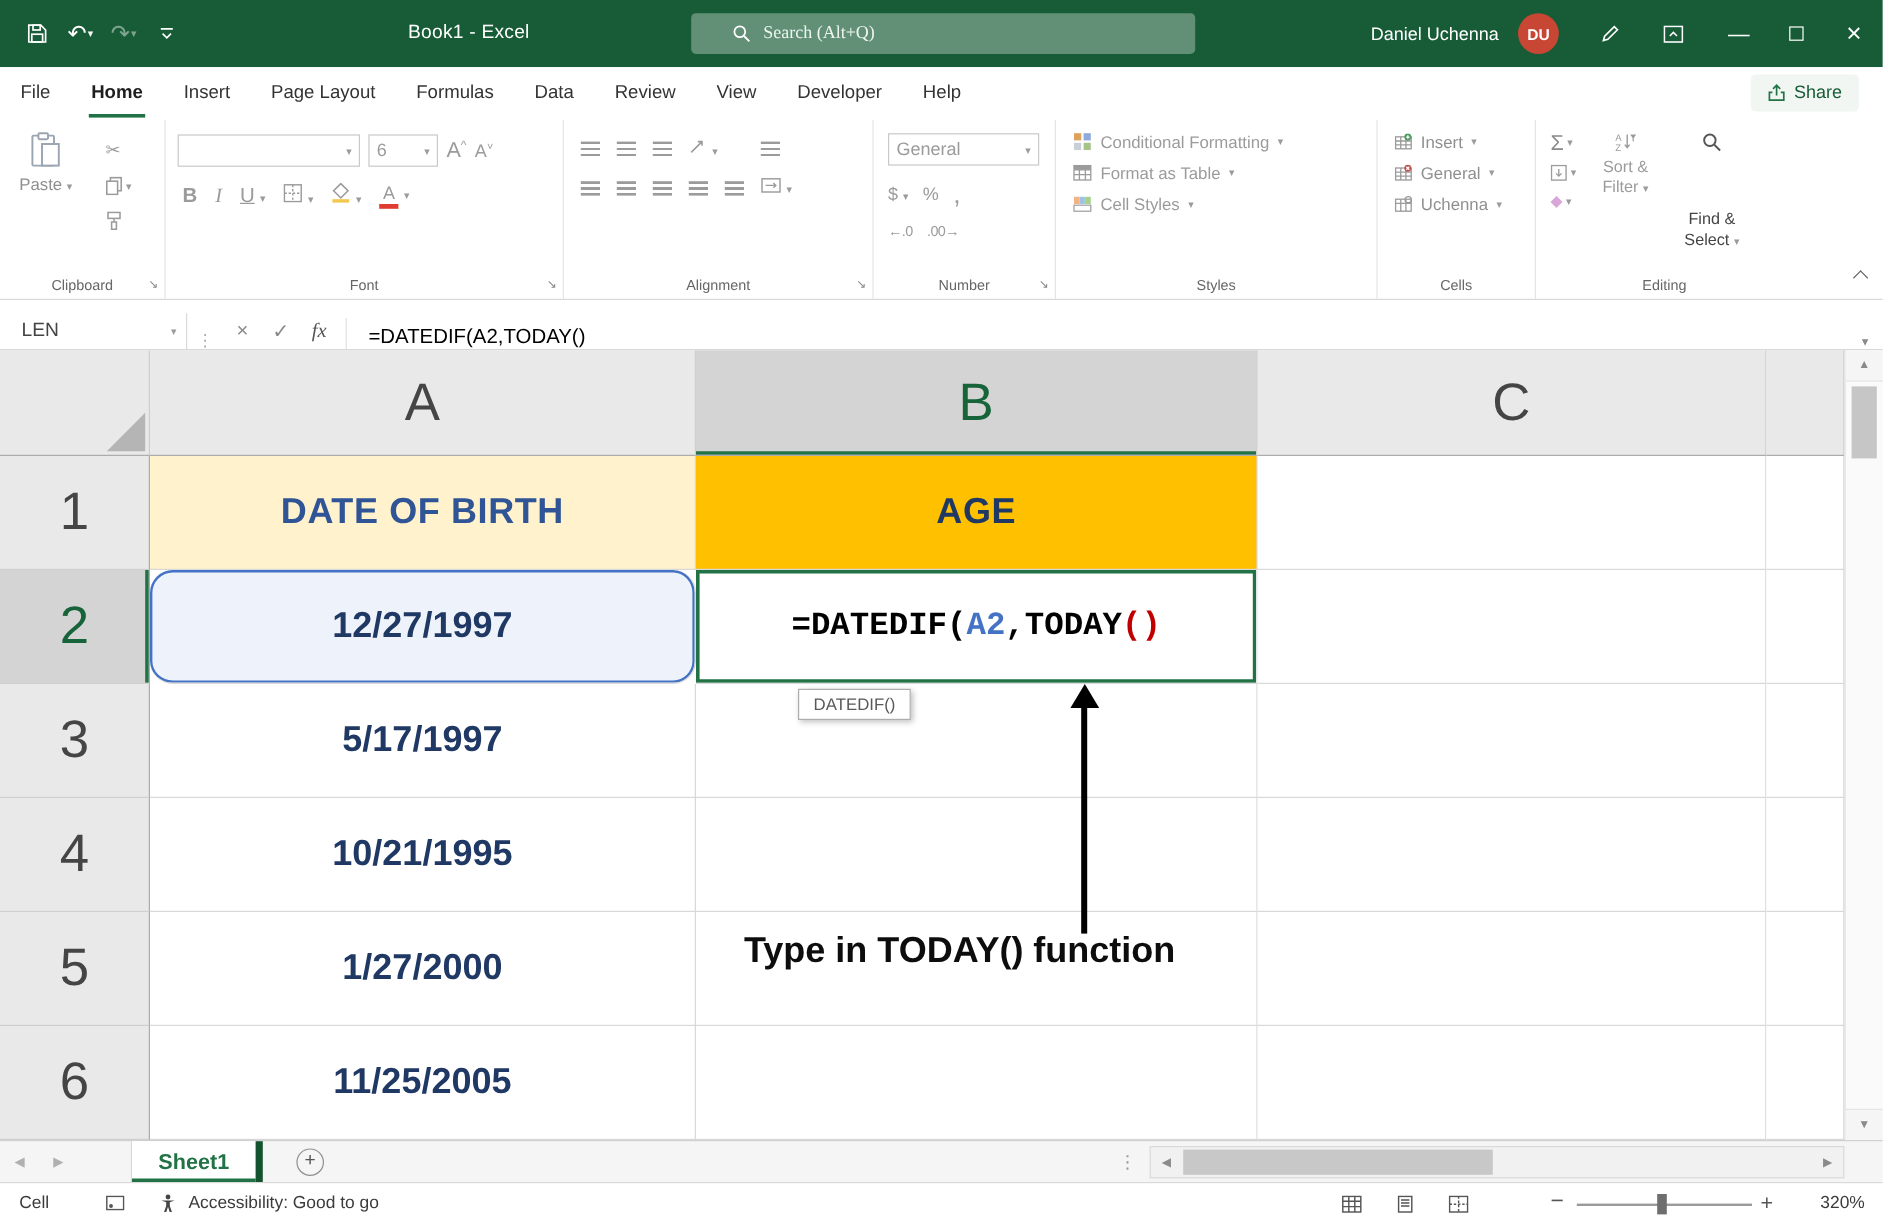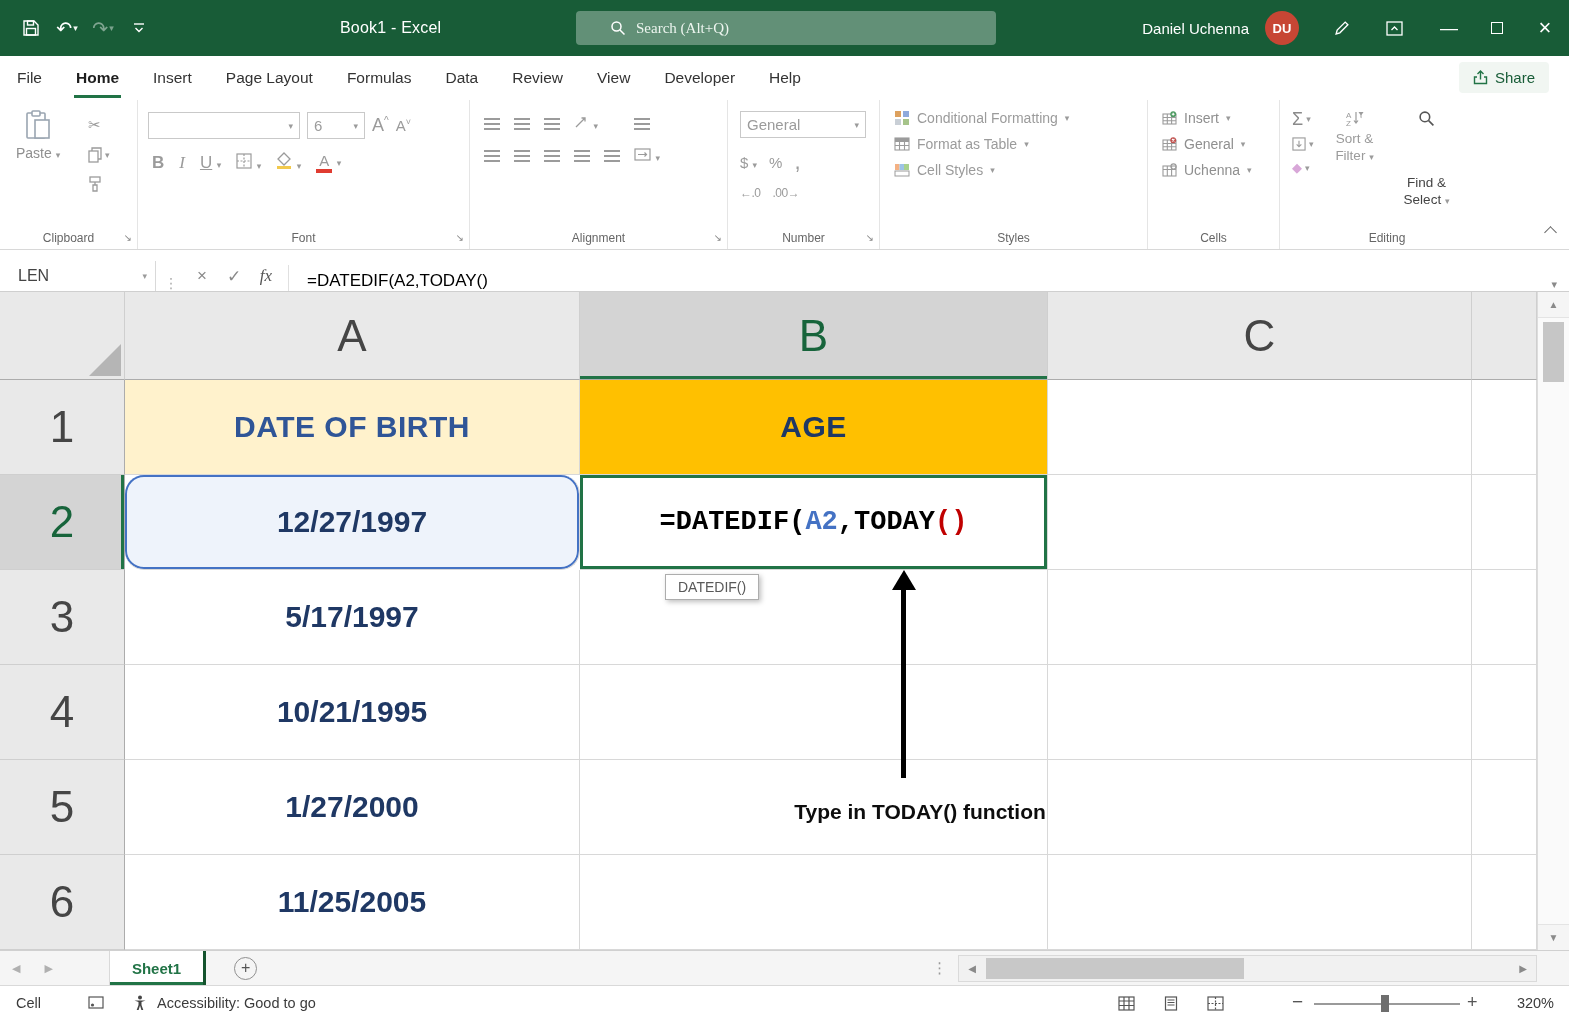--- a/index.html
+++ b/index.html
@@ -99,32 +99,32 @@
   .cell { background:#fff; border-right:1px solid #D8D8D8; border-bottom:1px solid #D8D8D8; display:flex; align-items:center; justify-content:center; }
   .hdr-yellow { background:#FFF2CC; color:#2F5597; font-weight:bold; font-size:30px; letter-spacing:.5px; }
   .hdr-gold { background:#FFC000; color:#1F3864; font-weight:bold; font-size:30px; letter-spacing:.5px; }
   .date { color:#1F3864; font-weight:bold; font-size:30px; }
   .refcell { background:#EEF3FB; box-shadow:inset 0 0 0 2px #4472C4;border-radius:19px; }
   .editcell { box-shadow:inset 0 0 0 3px #217346; font-family:"Liberation Mono", monospace; font-size:27px; font-weight:bold; white-space:nowrap; }
   .f-black { color:#000; } .f-blue { color:#4472C4; } .f-red { color:#C00000; }
   .tooltip { position:absolute; left:665px; top:282px; background:#fff; border:1px solid #ADADAD; box-shadow:2px 2px 5px rgba(0,0,0,.25); padding:4px 12px; font-size:14px; color:#595959; }
   .arrowhead { position:absolute; left:892px; top:278px; width:0; height:0; border-left:12px solid transparent; border-right:12px solid transparent; border-bottom:20px solid #000; }
   .arrowshaft { position:absolute; left:901px; top:296px; width:5px; height:190px; background:#000; }
-  .annotation { position:absolute; left:620px; top:508px; width:600px; text-align:center; font-size:21px; font-weight:bold; color:#0d0d0d; }
+  .annotation { position:absolute; left:620px; top:484px; width:600px; font-size:30px; font-weight:bold; color:#0d0d0d; }
 
   
   .vscroll { position:absolute; right:0; top:0; width:32px; height:658px; background:#FAFAFA; border-left:1px solid #DCDCDC; }
   .vs-btn { height:26px; display:flex; align-items:center; justify-content:center; color:#8a8a8a; font-size:10px; background:#F5F5F5; border-bottom:1px solid #E4E4E4; }
   .vs-btn.bottom { position:absolute; bottom:0; left:0; right:0; border-top:1px solid #E4E4E4; border-bottom:none; }
   .vs-thumb { position:absolute; top:30px; left:5px; right:5px; height:60px; background:#C6C6C6; }
 
   
   .sheetbar { height:35px; background:#F5F5F5; border-top:1px solid #D0D0D0; display:flex; align-items:center; position:relative; flex:0 0 auto; }
   .tab-nav { color:#B0B0B0; font-size:11px; padding:0 12px; }
-  .sheet-tab { margin-left:44px; height:100%; background:#fff; display:flex; align-items:center; padding:0 22px; color:#217346; font-weight:bold; font-size:15px; border-left:1px solid #D9D9D9; border-right:3px solid #14532d; box-shadow:inset 0 -3px 0 #217346; }
+  .sheet-tab { margin-left:44px; height:100%; background:#fff; display:flex; align-items:center; padding:0 22px; color:#217346; font-weight:bold; font-size:18px; border-left:1px solid #D9D9D9; border-right:6px solid #14532d; box-shadow:inset 0 -3px 0 #217346; }
   .add-sheet { width:23px; height:23px; border-radius:50%; border:1px solid #909090; color:#555; display:flex; align-items:center; justify-content:center; font-size:16px; margin-left:28px; line-height:1; }
   .tab-dots { position:absolute; left:932px; color:#999; font-size:15px; }
   .hscroll { position:absolute; left:958px; top:4px; width:579px; height:27px; background:#F1F1F1; border:1px solid #DADADA; display:flex; align-items:center; }
   .hs-btn { width:26px; height:100%; display:flex; align-items:center; justify-content:center; color:#8a8a8a; font-size:10px; }
   .hs-thumb { position:absolute; left:27px; top:2px; width:258px; height:21px; background:#C8C8C8; }
   .hs-btn.right { position:absolute; right:0; }
 
   
   .statusbar { height:35px; background:#fff; border-top:1px solid #D9D9D9; position:relative; display:flex; align-items:center; font-size:14.5px; color:#3b3b3b; flex:1 0 auto; }
   .sb-mode { margin-left:16px; }

